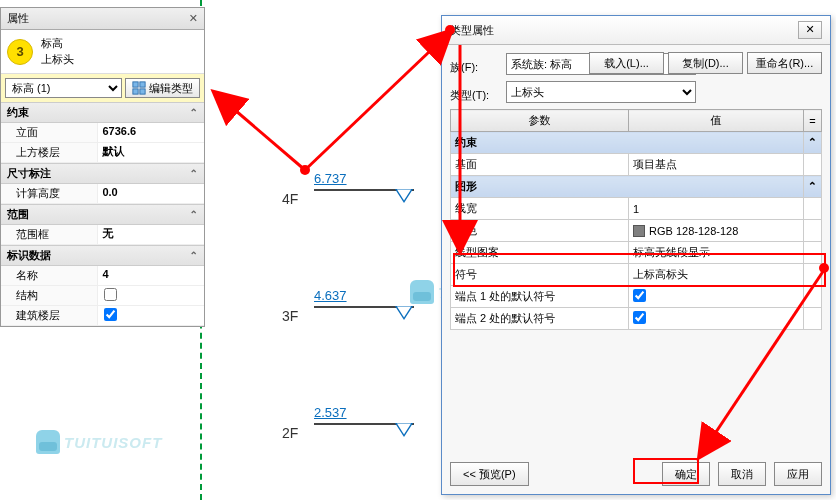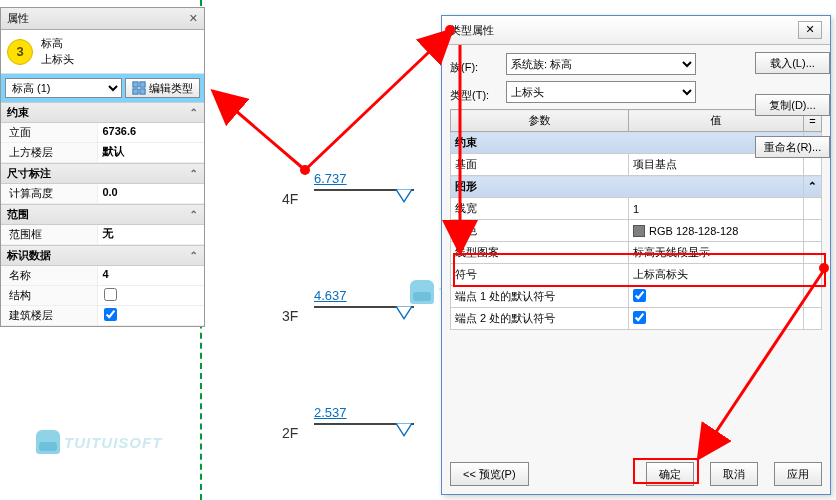--- a/index.html
+++ b/index.html
@@ -5,30 +5,30 @@
 * { box-sizing: border-box; margin: 0; padding: 0; font-family: "Microsoft YaHei", SimSun, sans-serif; font-size: 11px; }
 body { width: 836px; height: 500px; background: #fff; position: relative; overflow: hidden; }
 
 
 .props-panel { position: absolute; left: 0; top: 7px; width: 205px; border: 1px solid #999; background: #f7f7f7; }
 .props-header { background: linear-gradient(#f0f0f0,#e0e0e0); border-bottom: 1px solid #aaa; padding: 3px 6px; display: flex; align-items: center; justify-content: space-between; }
 .props-body { background: #fff; }
 .type-row { display: flex; align-items: center; padding: 6px; gap: 8px; }
 .circle3 { width: 26px; height: 26px; border-radius: 50%; background: #ffe000; color: #5a4a00; display: flex; align-items: center; justify-content: center; font-weight: bold; font-size: 13px; border: 1px solid #d8b800; }
 .type-lines { display: flex; flex-direction: column; gap: 1px; }
-.sel-row { display: flex; align-items: center; padding: 4px; gap: 3px; background: #7dd3fc; border-top: 1px solid #ddd; }
+.sel-row { display: flex; align-items: center; padding: 4px; gap: 3px; background: #fef9c3; border-top: 1px solid #ddd; }
 .sel-row select { flex: 1; height: 20px; border: 1px solid #888; background: #fff; padding: 0 2px; }
 .edit-type-btn { border: 1px solid #888; background: linear-gradient(#fff,#e8e8e8); height: 20px; padding: 0 6px; display: flex; align-items: center; gap: 3px; cursor: pointer; }
 .mini-icon { width: 14px; height: 14px; display: inline-block; }
 .mini-icon svg { width: 100%; height: 100%; }
 
 .grp-header { background: linear-gradient(#eee,#e2e2e2); border-top: 1px solid #ccc; border-bottom: 1px solid #ccc; padding: 2px 6px; display: flex; justify-content: space-between; align-items: center; font-weight: bold; }
 .hat { font-size: 10px; color: #666; cursor: pointer; }
 .prop-row { display: flex; border-bottom: 1px solid #eee; }
-.prop-cell-l { width: 48%; padding: 2px 8px; background: #fafafa; border-right: 1px solid #eee; }
+.prop-cell-l { width: 48%; padding: 2px 15px; background: #fafafa; border-right: 1px solid #eee; }
 .prop-cell-r { width: 52%; padding: 2px 4px; background: #fff; }
 .prop-cell-r input[type=text] { width: 100%; border: none; outline: none; background: transparent; font-weight: bold; }
 .prop-cell-r input[type=checkbox] { margin-left: 2px; }
 
 
 .canvas { position: absolute; left: 210px; top: 7px; width: 230px; height: 490px; background: #fff; text-align: center; }
 .level-dim { position: absolute; left: 104px; color: #0a6ebd; font-size: 13px; text-decoration: underline; }
 .level-name { position: absolute; left: 72px; font-size: 14px; color: #333; }
 .level-line { position: absolute; left: 104px; width: 100px; border-top: 2px solid #444; }
 .tri { position: absolute; left: 185px; width: 0; height: 0; border-left: 9px solid transparent; border-right: 9px solid transparent; border-top: 14px solid #0a6ebd; transform: rotate(0deg); }
@@ -43,29 +43,29 @@
 
 
 .dlg { position: absolute; left: 441px; top: 15px; width: 390px; height: 480px; border: 1px solid #5a8bc8; background: #f7f7f7; box-shadow: 2px 2px 6px rgba(0,0,0,.2); }
 .dlg-title { background: linear-gradient(#fff,#f0f0f0); border-bottom: 1px solid #bbb; padding: 5px 8px; display: flex; align-items: center; justify-content: space-between; }
 .dlg-close { width: 24px; height: 18px; background: linear-gradient(#fff,#e6e6e6); border: 1px solid #aaa; text-align: center; line-height: 15px; cursor: pointer; }
 .dlg-body { padding: 8px; }
 .fld-row { display: flex; align-items: flex-end; margin-bottom: 6px; gap: 6px; }
 .fld-row label { width: 50px; }
 .fld-row select { flex: 1; height: 22px; border: 1px solid #888; background: #fff; }
 .side-btn { width: 75px; height: 22px; border: 1px solid #888; background: linear-gradient(#fff,#e8e8e8); cursor: pointer; }
-.side-col { position: absolute; right: 0; top: 36px; display: flex; flex-direction: column; gap: 20px; }
+.side-col { position: absolute; right: 8px; top: 36px; display: flex; flex-direction: row; gap: 4px; }
 .param-label { margin: 8px 0 2px 2px; }
 .params-table { width: 100%; border: 1px solid #888; background: #fff; border-collapse: collapse; }
 .params-table th { background: linear-gradient(#f5f5f5,#e5e5e5); border: 1px solid #aaa; padding: 3px 4px; font-weight: normal; }
 .params-table td { border: 1px solid #ccc; padding: 3px 4px; }
 .grp-row td { background: linear-gradient(#d5e3f4,#c5d7ef); font-weight: bold; }
 .eqcol { width: 14px; text-align: center; }
 .color-sw { display: inline-block; width: 12px; height: 12px; background: rgb(128,128,128); border: 1px solid #555; vertical-align: -2px; margin-right: 4px; }
-.dlg-footer { position: absolute; bottom: 8px; left: 8px; right: 8px; display: flex; gap: 16px; justify-content: space-between; }
+.dlg-footer { position: absolute; bottom: 8px; left: 8px; right: 8px; display: flex; gap: 8px; justify-content: space-between; }
 .dlg-footer .btn { height: 24px; padding: 0 12px; border: 1px solid #888; background: linear-gradient(#fff,#e8e8e8); cursor: pointer; }
 .btn.preview { margin-right: auto; }
 
 
 .hl-box { position: absolute; border: 2px solid #f00; pointer-events: none; }
 
 
 .arrows { position: absolute; left: 0; top: 0; width: 836px; height: 500px; pointer-events: none; }
 </style>
 </head>

